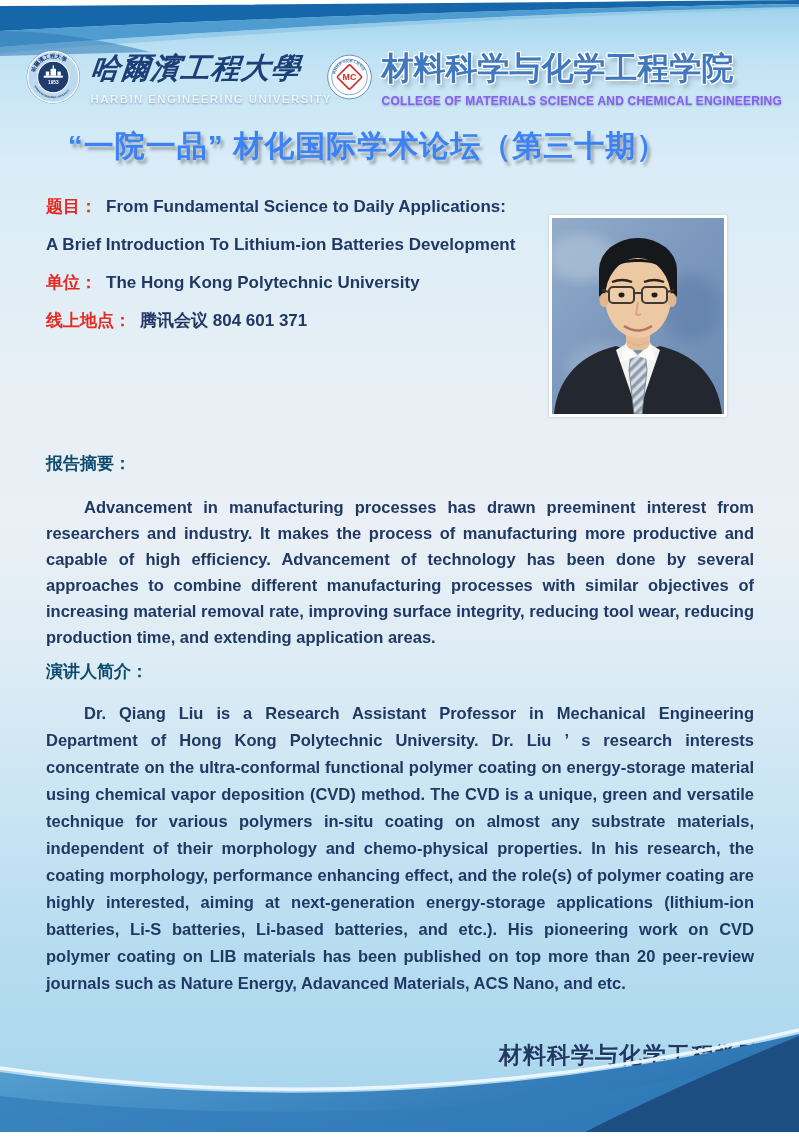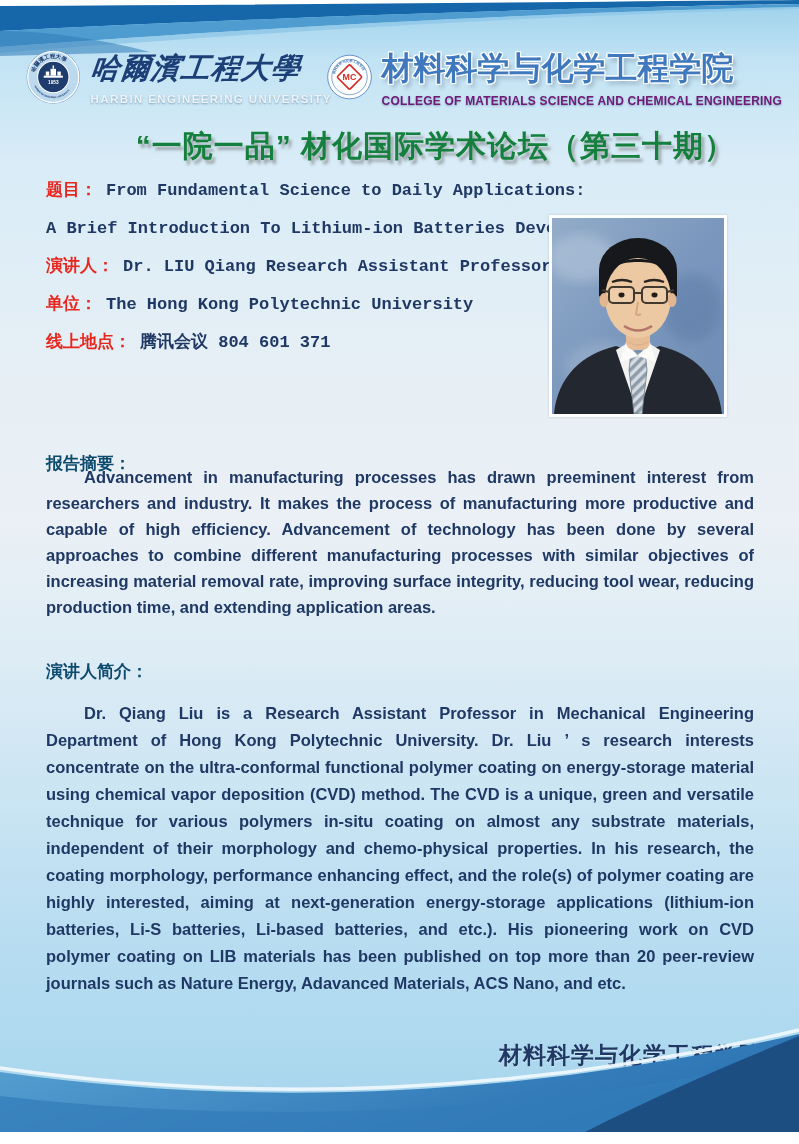--- a/index.html
+++ b/index.html
@@ -18,38 +18,38 @@
   .uni-cn{font-family:"DejaVu Serif",serif;font-style:italic;font-weight:bold;font-size:29px;
           letter-spacing:1px;color:#1c3f77;white-space:nowrap;transform:skewX(-6deg);}
   .uni-en{font-size:11.5px;font-weight:bold;letter-spacing:1.4px;color:#eef4f8;
           text-shadow:0 1px 2px rgba(60,100,140,.55);margin-top:4px;white-space:nowrap;}
   .logo-right{margin-left:14px;}
   .col-names{margin-left:10px;}
   .col-cn{font-size:32px;font-weight:bold;color:#3f78bc;white-space:nowrap;letter-spacing:0px;
           text-shadow:1px 0 0 #fff,-1px 0 0 #fff,0 1px 0 #fff,0 -1px 0 #fff,
                       1px 1px 0 #fff,-1px -1px 0 #fff,1px -1px 0 #fff,-1px 1px 0 #fff,
                       3px 4px 4px rgba(90,110,130,.45);}
-  .col-en{font-size:12px;font-weight:bold;color:#701a75;letter-spacing:.2px;margin-top:3px;
+  .col-en{font-size:12px;font-weight:bold;color:#8b5cf6;letter-spacing:.2px;margin-top:3px;
           text-shadow:0 1px 2px rgba(70,110,150,.5);white-space:nowrap;}
 
-  .main-title{position:absolute;top:126px;left:0;width:735px;margin:0;text-align:right;
-          font-size:30px;font-weight:bold;color:#15803d;letter-spacing:1px;
+  .main-title{position:absolute;top:126px;left:0;width:735px;margin:0;text-align:center;
+          font-size:30px;font-weight:bold;color:#3b82f6;letter-spacing:1px;
           text-shadow:3px 4px 3px rgba(110,110,110,.55);}
 
-  .details{position:absolute;top:172px;left:46px;width:505px;font-family:Liberation Mono, monospace;}
+  .details{position:absolute;top:188px;left:46px;width:505px;}
   .row{margin:0;line-height:38px;font-size:17px;font-weight:bold;white-space:nowrap;}
   .lab{color:#e8261d;margin-right:9px;}
   .val{color:#1f3864;}
 
   .sec-heading{position:absolute;left:46px;margin:0;font-size:17px;font-weight:bold;color:#0c4a6e;}
   .abstract-h{top:452px;}
   .bio-h{top:660px;}
   .para{position:absolute;left:46px;width:708px;margin:0;font-size:16.5px;font-weight:bold;
         color:#1f3864;text-align:justify;text-indent:38px;}
-  .abstract-p{top:464px;line-height:26px;}
+  .abstract-p{top:494px;line-height:26px;}
   .bio-p{top:700px;line-height:27px;}
 
   .photo{position:absolute;left:549px;top:215px;width:172px;height:196px;background:#fff;
          padding:3px;box-shadow:0 0 2px rgba(120,150,170,.5);}
 
   .footer-college{position:absolute;top:1040px;right:36px;margin:0;font-size:23px;font-weight:bold;
          color:#1f3864;letter-spacing:1px;text-shadow:0 1px 1px rgba(255,255,255,.5);}
 </style>
 </head>
 <body>
@@ -114,21 +114,20 @@
       <div class="col-cn">材料科学与化学工程学院</div>
       <div class="col-en">COLLEGE OF MATERIALS SCIENCE AND CHEMICAL ENGINEERING</div>
     </div>
   </div>
 
   <h1 class="main-title">“一院一品” 材化国际学术论坛（第三十期）</h1>
 
   <div class="details">
     <p class="row"><span class="lab">题目：</span><span class="val">From Fundamental Science to Daily Applications:</span></p>
     <p class="row"><span class="val">A Brief Introduction To Lithium-ion Batteries Development</span></p>
-    <p class="row"><span class="lab">演讲人：</span><span class="val">Dr. LIU Qiang Research Assistant Professor</span></p>
     <p class="row"><span class="lab">单位：</span><span class="val">The Hong Kong Polytechnic University</span></p>
     <p class="row"><span class="lab">线上地点：</span><span class="val">腾讯会议  804 601 371</span></p>
   </div>
 
   <div class="photo">
     <svg width="172" height="196" viewBox="0 0 172 196" xmlns="http://www.w3.org/2000/svg">
       <defs>
         <linearGradient id="pbg" x1="0" y1="0" x2="1" y2="1">
           <stop offset="0" stop-color="#92acc9"></stop>
             <stop offset="0.5" stop-color="#7b97bd"></stop>

